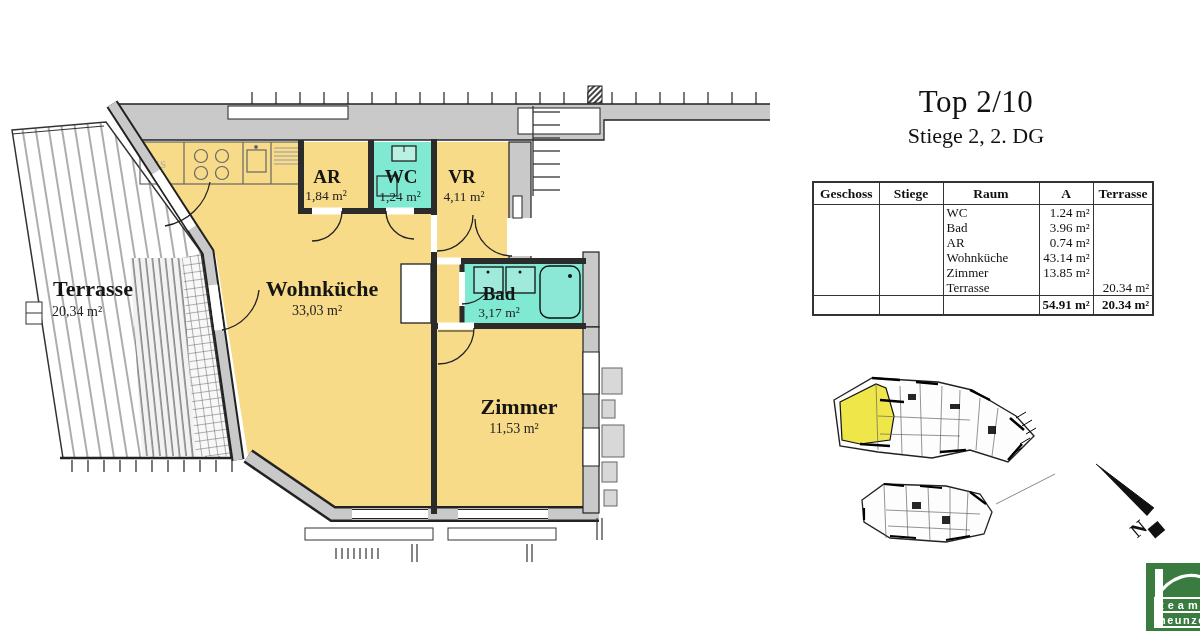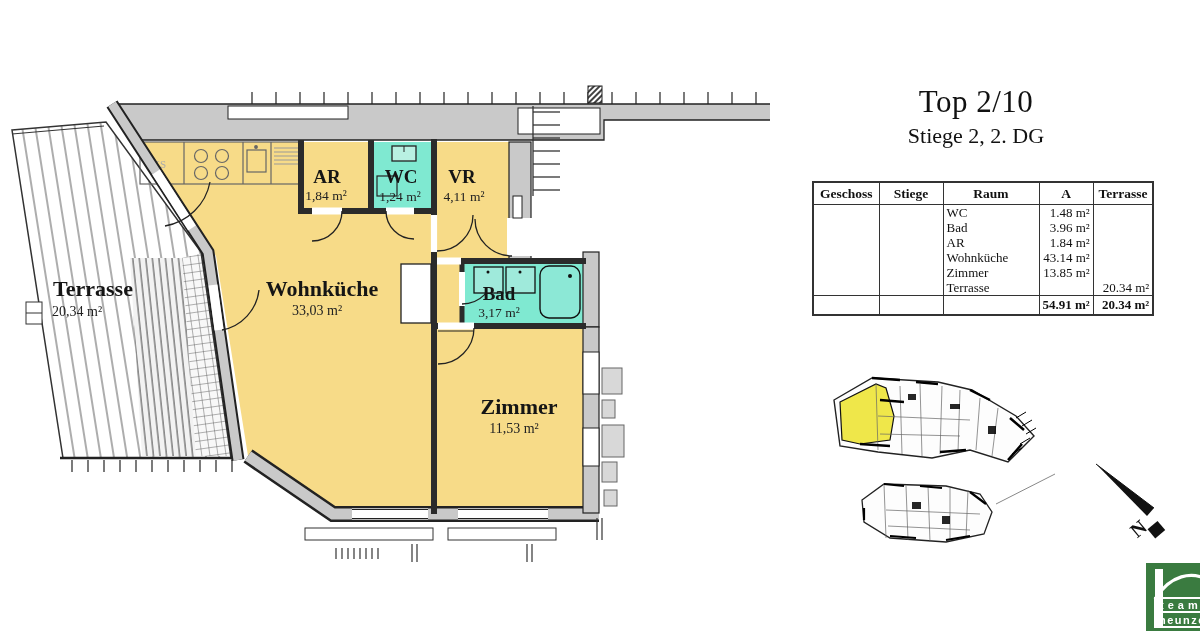--- a/index.html
+++ b/index.html
@@ -291,35 +291,35 @@
         <th>Raum</th>
         <th>A</th>
         <th>Terrasse</th>
       </tr>
     </thead>
     <tbody>
       <tr class="data">
         <td class="cg"></td>
         <td class="cw"></td>
         <td class="cr">WC</td>
-        <td class="ca">1.48 m²</td>
+        <td class="ca">1.24 m²</td>
         <td class="ct"></td>
       </tr>
       <tr class="data">
         <td class="cg"></td>
         <td class="cw"></td>
         <td class="cr">Bad</td>
         <td class="ca">3.96 m²</td>
         <td class="ct"></td>
       </tr>
       <tr class="data">
         <td class="cg"></td>
         <td class="cw"></td>
         <td class="cr">AR</td>
-        <td class="ca">1.84 m²</td>
+        <td class="ca">0.74 m²</td>
         <td class="ct"></td>
       </tr>
       <tr class="data">
         <td class="cg"></td>
         <td class="cw"></td>
         <td class="cr">Wohnküche</td>
         <td class="ca">43.14 m²</td>
         <td class="ct"></td>
       </tr>
       <tr class="data">

